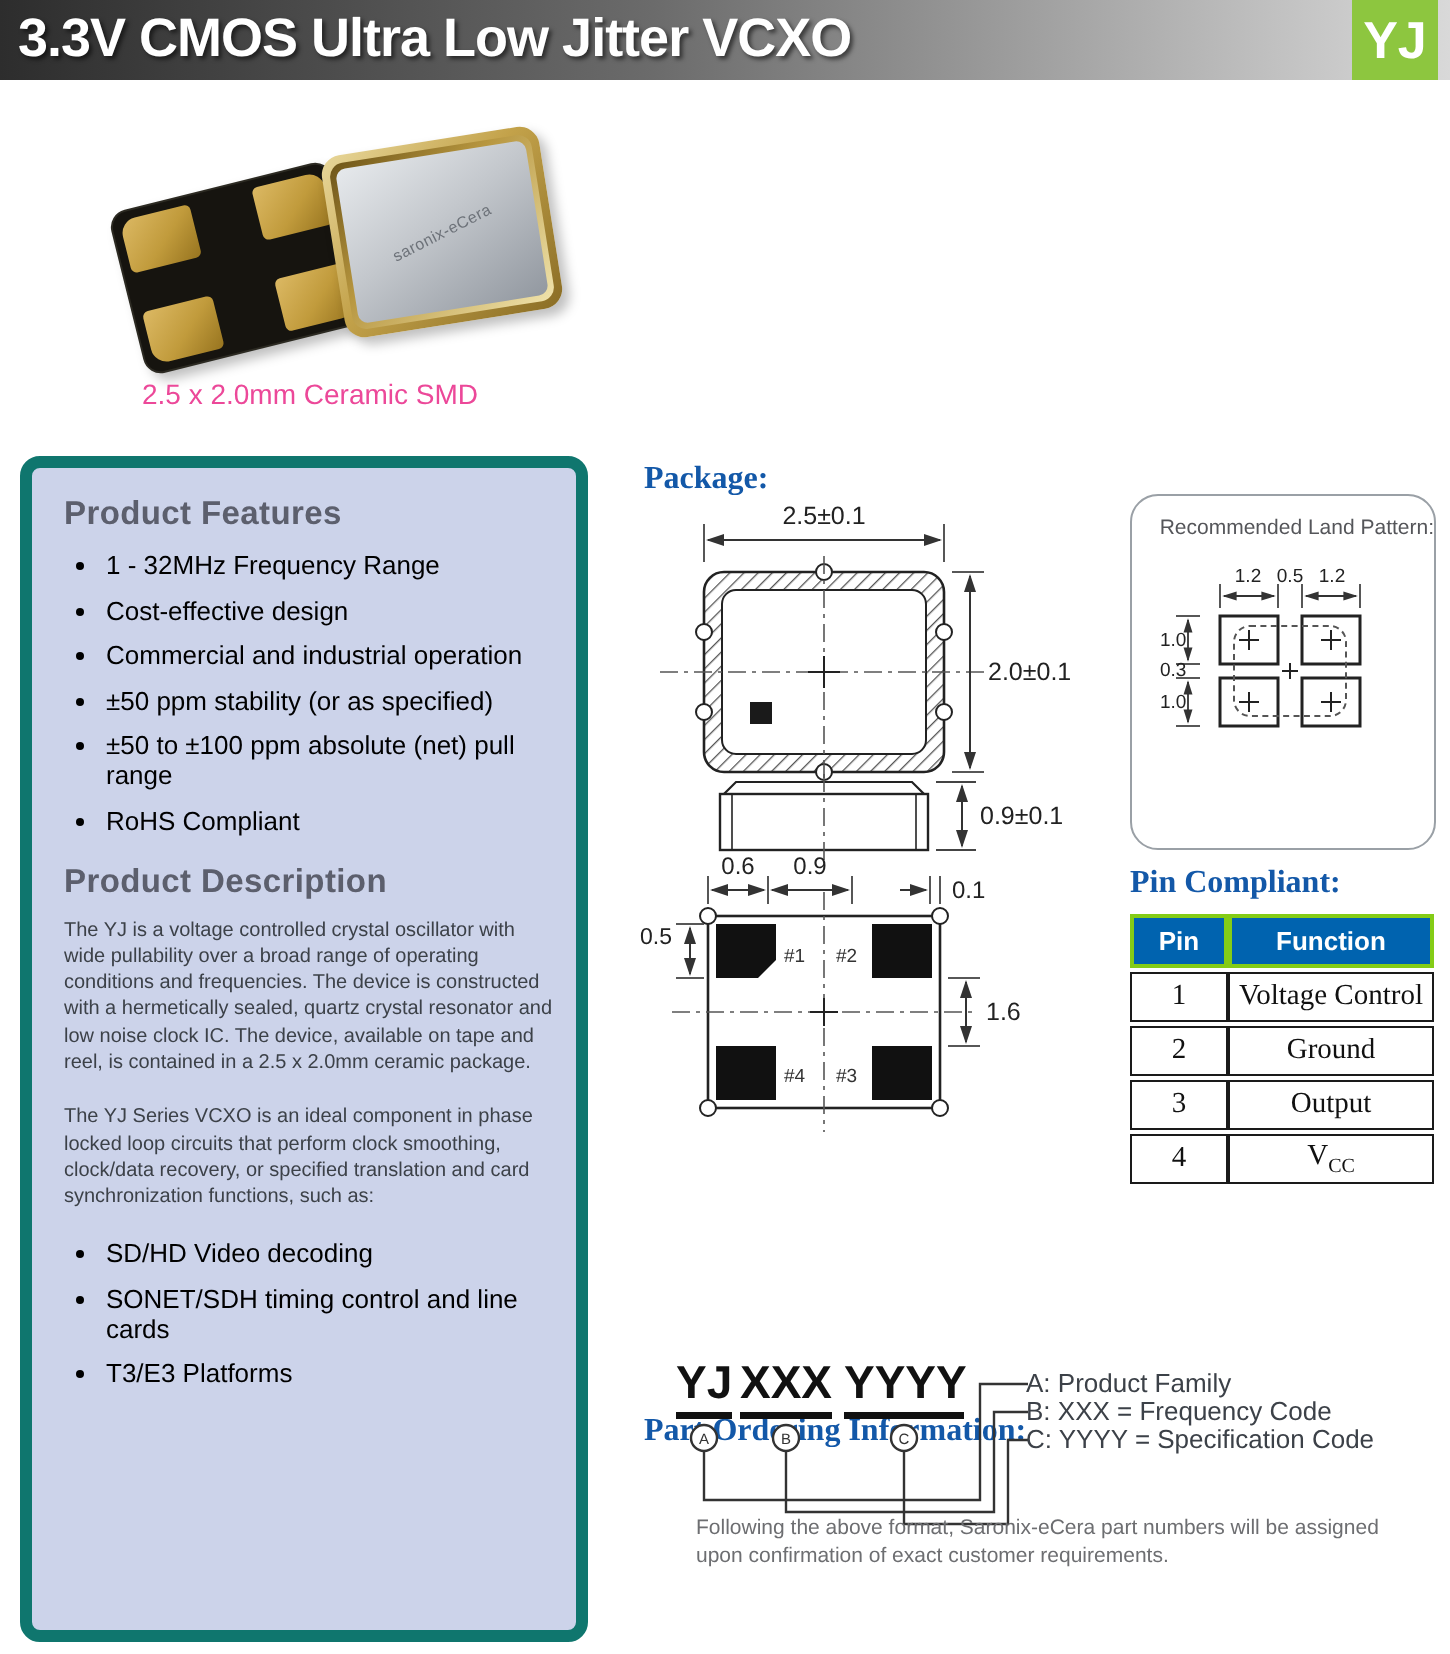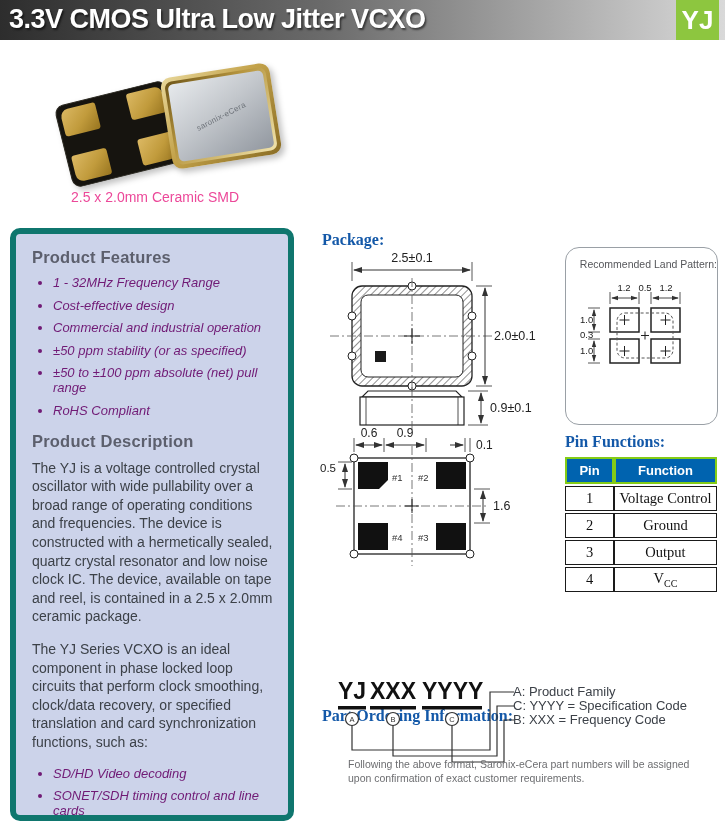--- a/index.html
+++ b/index.html
@@ -30,22 +30,22 @@
        background:linear-gradient(320deg,#f0e3ac 0%,#b7963f 60%,#6e5518 100%);}
   .chip-lid{width:100%;height:100%;border-radius:5px;display:flex;align-items:center;justify-content:center;
        background:linear-gradient(150deg,#e6e9ec 0%,#c3c7cc 45%,#9298a0 100%);}
   .chip-logo{font-size:8px;color:#6d7279;transform:rotate(-18deg);letter-spacing:.3px;}
   .caption{position:absolute;left:55px;top:189px;width:200px;text-align:center;
        font-size:14px;color:#ec4899;}
   
   .panel{position:absolute;left:10px;top:228px;width:284px;height:593px;box-sizing:border-box;
        background:#ccd3ea;border:6px solid #0f766e;border-radius:10px;padding:14px 12px 12px 16px;}
   .panel h2{font-size:16.5px;color:#5c5f6d;font-weight:bold;margin:0 0 8px 0;letter-spacing:.2px;}
-  .panel p{margin:0 0 14px 0;font-size:14px;line-height:1.33;color:#3c4148;}
-  .panel ul{margin:2px 0 14px 0;padding-left:21px;font-size:13px;color:#701a75;font-style:italic;}
+  .panel p{margin:0 0 14px 0;font-size:10px;line-height:1.33;color:#3c4148;}
+  .panel ul{margin:2px 0 14px 0;padding-left:21px;font-size:13px;color:#000000;}
   .panel li{margin-bottom:7.5px;}
   
   .bluehead{position:absolute;font-family:"Liberation Serif",serif;font-weight:bold;
        font-size:16px;color:#1358a8;}
   
   .landbox{position:absolute;left:565px;top:247px;width:153px;height:178px;box-sizing:border-box;
        background:#fff;border:1px solid #9aa0a6;border-radius:14px;padding:10px 0 6px 11px;text-align:right;}
   .landbox .lp-title{font-size:10.5px;color:#55565a;}
   
   .pintable{position:absolute;left:565px;top:455px;width:152px;border-collapse:separate;border-spacing:0 2px;}
@@ -246,21 +246,21 @@
         <line x1="39.5" y1="69" x2="49.5" y2="69"></line>
           <line x1="44.5" y1="64" x2="44.5" y2="74"></line>
         <line x1="80.5" y1="69" x2="90.5" y2="69"></line>
           <line x1="85.5" y1="64" x2="85.5" y2="74"></line>
         <line x1="61" y1="53.5" x2="69" y2="53.5"></line>
           <line x1="65" y1="49.5" x2="65" y2="57.5"></line>
       </g>
     </svg>
   </div>
 
-  <div class="bluehead" style="left:565px;top:433px;">Pin Functions:</div>
+  <div class="bluehead" style="left:565px;top:433px;">Pin Compliant:</div>
   <table class="pintable">
     <tbody>
         <tr>
       <th class="c1">Pin</th>
       <th>Function</th>
     </tr>
     <tr>
       <td class="c1">1</td>
       <td>Voltage Control</td>
     </tr>
@@ -300,19 +300,19 @@
     </g>
     <g font-size="7.5" fill="#333" text-anchor="middle">
       <text x="34" y="54">A</text>
       <text x="75" y="54">B</text>
       <text x="134" y="54">C</text>
     </g>
   </svg>
 
   <div class="legend">
     <div>A: Product Family</div>
+    <div>B: XXX = Frequency Code</div>
     <div>C: YYYY = Specification Code</div>
-    <div>B: XXX = Frequency Code</div>
   </div>
 
   <div class="ordnote">Following the above format, Saronix-eCera part numbers will be assigned upon confirmation of exact customer requirements.</div>
 
 </div>
 
 </body></html>

